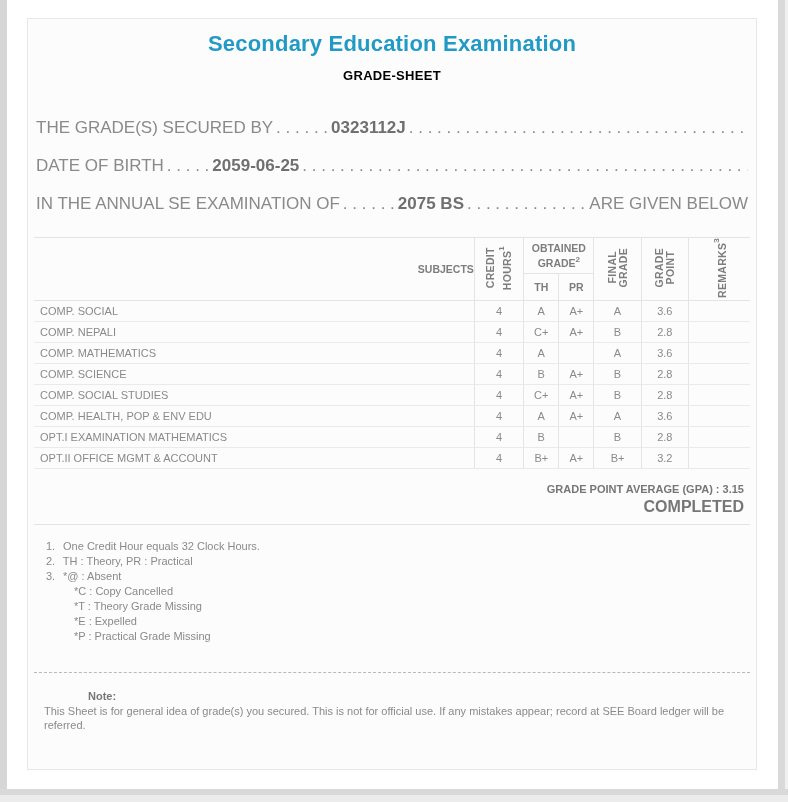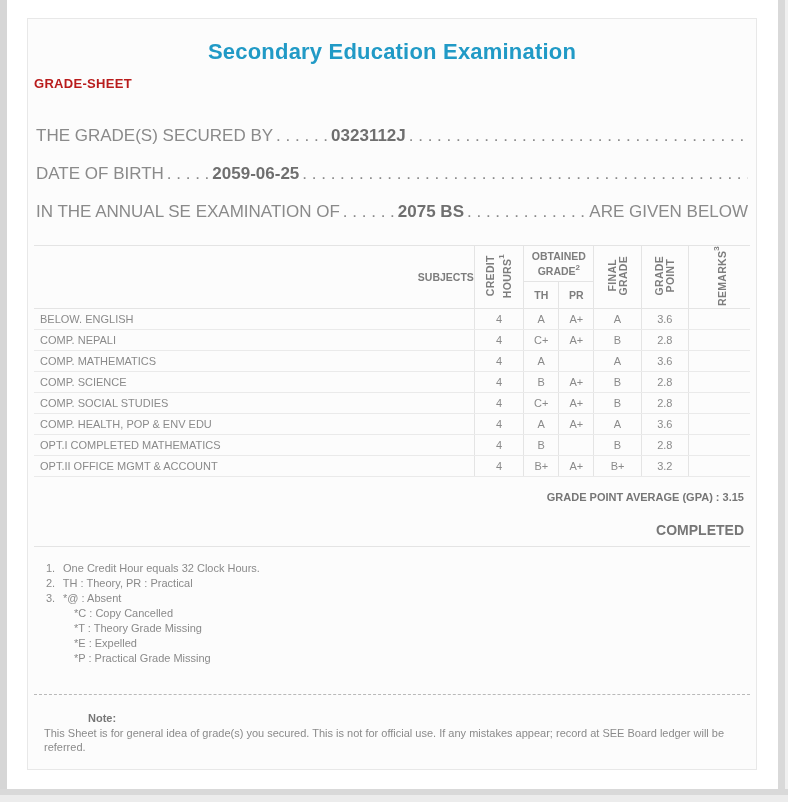--- a/index.html
+++ b/index.html
@@ -15,29 +15,29 @@
   .scroll-left  { position: absolute; left: 0; top: 0; width: 7px; height: 789px; background: #d6d6d6; }
   .scroll-right { position: absolute; left: 778px; top: 0; width: 7px; height: 789px; background: #d9d9d9; }
   .right-gutter { position: absolute; left: 785px; top: 0; width: 3px; height: 789px; background: #f0f0f0; }
   .bottom-bar   { position: absolute; left: 0; top: 789px; width: 788px; height: 6px; background: #d9d9d9; }
   .bottom-gutter{ position: absolute; left: 0; top: 795px; width: 788px; height: 7px; background: #ececec; }
 
   
   .panel {
     position: absolute; left: 27px; top: 18px; width: 730px; height: 752px;
     background: #fcfcfc; border: 1px solid #e8e8e8;
-    padding: 20px 6px 10px 6px;
+    padding: 12px 6px 10px 6px;
   }
   .title {
     text-align: center; font-size: 22px; font-weight: bold;
     color: #219ac6; letter-spacing: 0.2px;
   }
   .subtitle {
-    text-align: left; font-size: 13px; font-weight: bold;
-    color: #b91c1c; margin-top: 11px; letter-spacing: 0.3px;
+    text-align: center; font-size: 13px; font-weight: bold;
+    color: #000000; margin-top: 11px; letter-spacing: 0.3px;
   }
 
   
   .info-lines { margin-top: 26px; }
   .info-line {
     display: flex; align-items: baseline; white-space: nowrap;
     font-size: 17px; color: #8a8a8a; height: 38px; line-height: 38px;
     padding: 0 2px;
   }
   .info-line .sep { flex: 0 0 auto; padding: 0 3px; }
@@ -75,21 +75,21 @@
   table.grades sup { font-size: 8px; }
   table.grades td {
     height: 21px; border-bottom: 1px solid #eaeaea; vertical-align: middle;
   }
   td.c-subject { text-align: left; padding-left: 6px; }
   td.c-center { text-align: center; }
 
   
   .summary { border-bottom: 1px solid #e4e4e4; padding: 14px 6px 8px 6px; text-align: right; }
   .gpa-line { font-size: 11px; font-weight: bold; color: #767676; }
-  .status-line { font-size: 14px; font-weight: bold; color: #767676; margin-top: 19px; }
+  .status-line { font-size: 16px; font-weight: bold; color: #767676; margin-top: 3px; }
 
   
   .footnotes { margin: 14px 0 0 12px; font-size: 11px; line-height: 15px; color: #8a8a8a; }
   .fn-line .fn-num { display: inline-block; min-width: 14px; }
   .fn-sub { padding-left: 28px; }
 
   
   .dashed-divider { border-top: 1px dashed #b9b9b9; margin-top: 28px; }
   .note { margin: 16px 10px 0 10px; font-size: 11px; line-height: 14px; color: #8a8a8a; }
   .note-title { font-weight: bold; color: #767676; margin-left: 44px; }
@@ -171,21 +171,21 @@
           </span>
         </th>
       </tr>
       <tr>
         <th class="h-sub bl">TH</th>
         <th class="h-sub bl">PR</th>
       </tr>
     </thead>
     <tbody id="grades-body">
         <tr>
-          <td class="c-subject">BELOW. ENGLISH</td>
+          <td class="c-subject">COMP. SOCIAL</td>
           <td class="c-center bl">4</td>
           <td class="c-center bl">A</td>
           <td class="c-center bl">A+</td>
           <td class="c-center bl">A</td>
           <td class="c-center bl">3.6</td>
           <td class="c-center bl"></td>
         </tr>
         <tr>
           <td class="c-subject">COMP. NEPALI</td>
           <td class="c-center bl">4</td>
@@ -225,21 +225,21 @@
         <tr>
           <td class="c-subject">COMP. HEALTH, POP &amp; ENV EDU</td>
           <td class="c-center bl">4</td>
           <td class="c-center bl">A</td>
           <td class="c-center bl">A+</td>
           <td class="c-center bl">A</td>
           <td class="c-center bl">3.6</td>
           <td class="c-center bl"></td>
         </tr>
         <tr>
-          <td class="c-subject">OPT.I COMPLETED MATHEMATICS</td>
+          <td class="c-subject">OPT.I EXAMINATION MATHEMATICS</td>
           <td class="c-center bl">4</td>
           <td class="c-center bl">B</td>
           <td class="c-center bl"></td>
           <td class="c-center bl">B</td>
           <td class="c-center bl">2.8</td>
           <td class="c-center bl"></td>
         </tr>
         <tr>
           <td class="c-subject">OPT.II OFFICE MGMT &amp; ACCOUNT</td>
           <td class="c-center bl">4</td>

